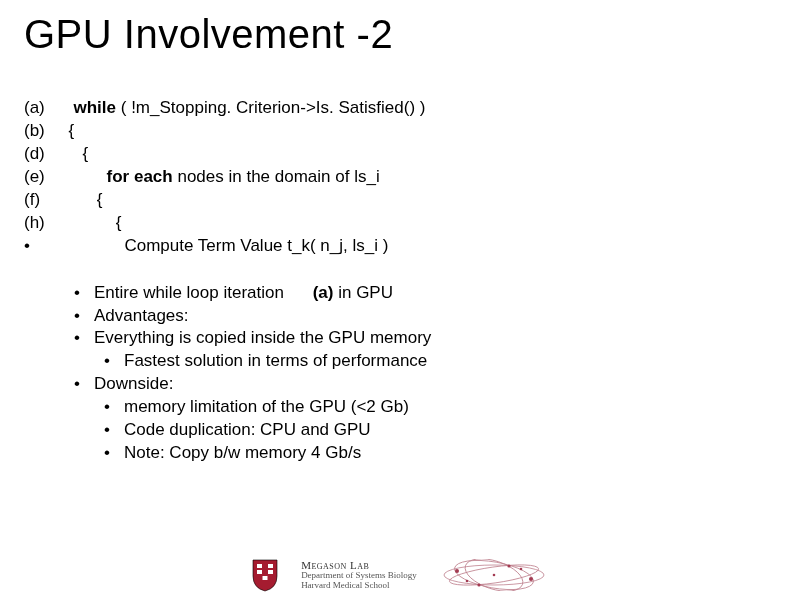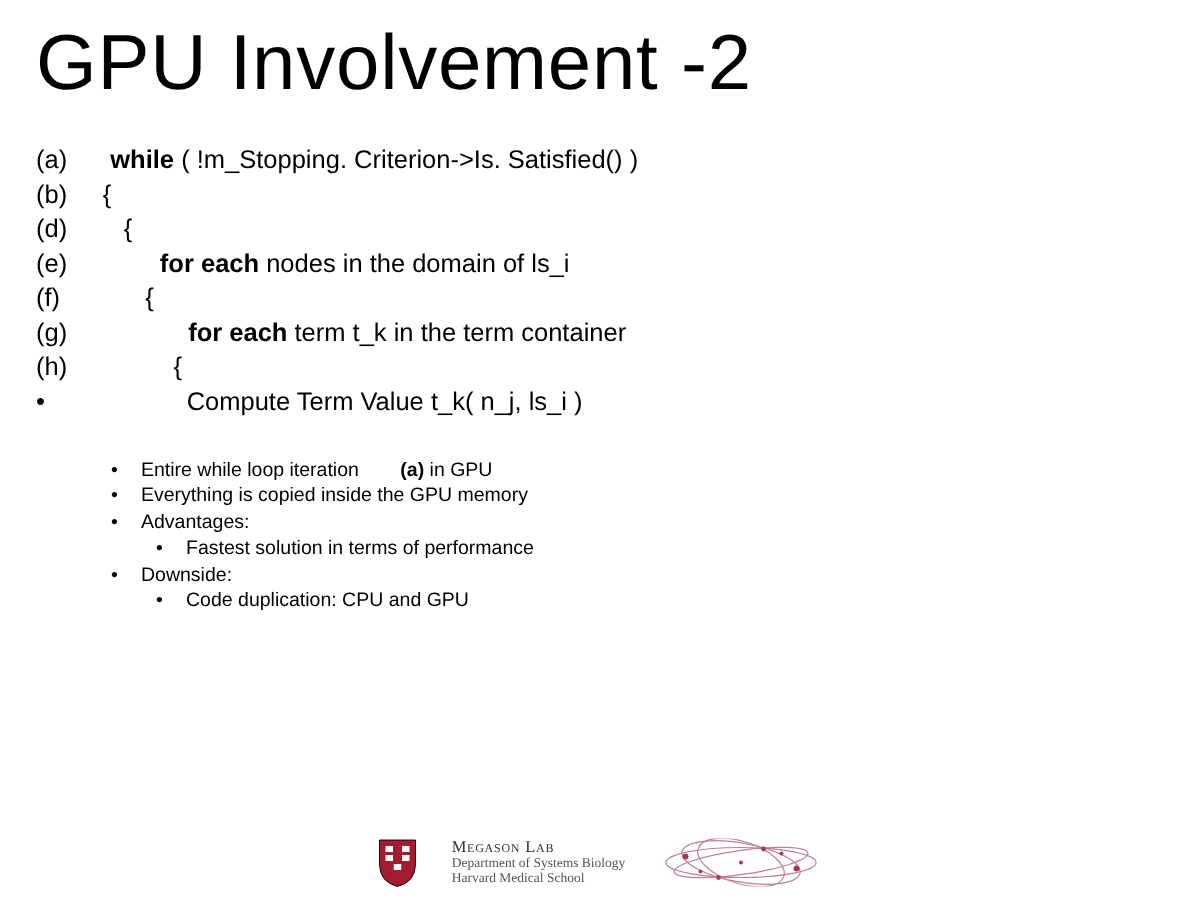--- a/index.html
+++ b/index.html
@@ -10,39 +10,39 @@
     font-family: Arial, Helvetica, sans-serif;
     background: #fff;
     color: #000;
     position: relative;
     overflow: hidden;
   }
   .slide {
     padding: 12px 24px 0 24px;
   }
   .title {
-    font-size: 52px;
+    font-size: 40px;
     font-weight: 400;
-    margin: 0 0 24px 0;
+    margin: 0 0 40px 0;
     letter-spacing: 0.5px;
   }
   .code-block {
     font-size: 17px;
     line-height: 1.35;
     margin-bottom: 24px;
   }
   .code-line {
     white-space: pre;
   }
   .label {
     display: inline-block;
   }
   .kw { font-weight: bold; margin-left: 24px; }
   .bullets {
-    font-size: 13px;
+    font-size: 17px;
     line-height: 1.35;
     padding-left: 20px;
   }
   .b1 { padding-left: 30px; }
   .b2 { padding-left: 60px; }
   .bullet-dot {
     display: inline-block;
     width: 20px;
   }
   .footer {
@@ -81,32 +81,33 @@
 
 <div class="slide">
   <h1 class="title">GPU Involvement -2</h1>
 
   <div class="code-block">
     <div class="code-line"><span class="label">(a)</span> <span></span><span class="kw">while</span><span> ( !m_Stopping. Criterion-&gt;Is. Satisfied() )</span></div>
     <div class="code-line"><span class="label">(b)</span> <span>    </span><span>{</span></div>
     <div class="code-line"><span class="label">(d)</span> <span>       </span><span>{</span></div>
     <div class="code-line"><span class="label">(e)</span> <span>       </span><span class="kw">for each</span><span> nodes in the domain of ls_i</span></div>
     <div class="code-line"><span class="label">(f)</span> <span>           </span><span>{</span></div>
-    <div class="code-line"><span class="label">(g)</span> <span>           </span><span class="kw">for each</span><span> term t_k in the term container</span></div>
     <div class="code-line"><span class="label">(h)</span> <span>              </span><span>{</span></div>
     <div class="code-line"><span class="label">•</span>   <span>                 </span><span>Compute Term Value t_k( n_j, ls_i )</span></div>
   </div>
 
   <div class="bullets">
     <div class="b1"><span class="bullet-dot">•</span><span>Entire while loop iteration </span><span class="kw">(a)</span><span> in GPU</span></div>
+    <div class="b1"><span class="bullet-dot">•</span><span>Advantages:</span></div>
     <div class="b1"><span class="bullet-dot">•</span><span>Everything is copied inside the GPU memory</span></div>
-    <div class="b1"><span class="bullet-dot">•</span><span>Advantages:</span></div>
     <div class="b2"><span class="bullet-dot">•</span><span>Fastest solution in terms of performance</span></div>
     <div class="b1"><span class="bullet-dot">•</span><span>Downside:</span></div>
+    <div class="b2"><span class="bullet-dot">•</span><span>memory limitation of the GPU (&lt;2 Gb)</span></div>
     <div class="b2"><span class="bullet-dot">•</span><span>Code duplication: CPU and GPU</span></div>
+    <div class="b2"><span class="bullet-dot">•</span><span>Note: Copy b/w memory 4 Gb/s</span></div>
   </div>
 </div>
 
 <div class="footer">
   <svg class="shield" viewBox="0 0 28 34">
     <path d="M2 2 H26 V18 Q26 30 14 33 Q2 30 2 18 Z" fill="#a51c30" stroke="#000" stroke-width="0.6"></path>
     <rect x="6" y="6" width="5" height="4" fill="#fff"></rect>
     <rect x="17" y="6" width="5" height="4" fill="#fff"></rect>
     <rect x="6" y="12" width="5" height="4" fill="#fff"></rect>
     <rect x="17" y="12" width="5" height="4" fill="#fff"></rect>

